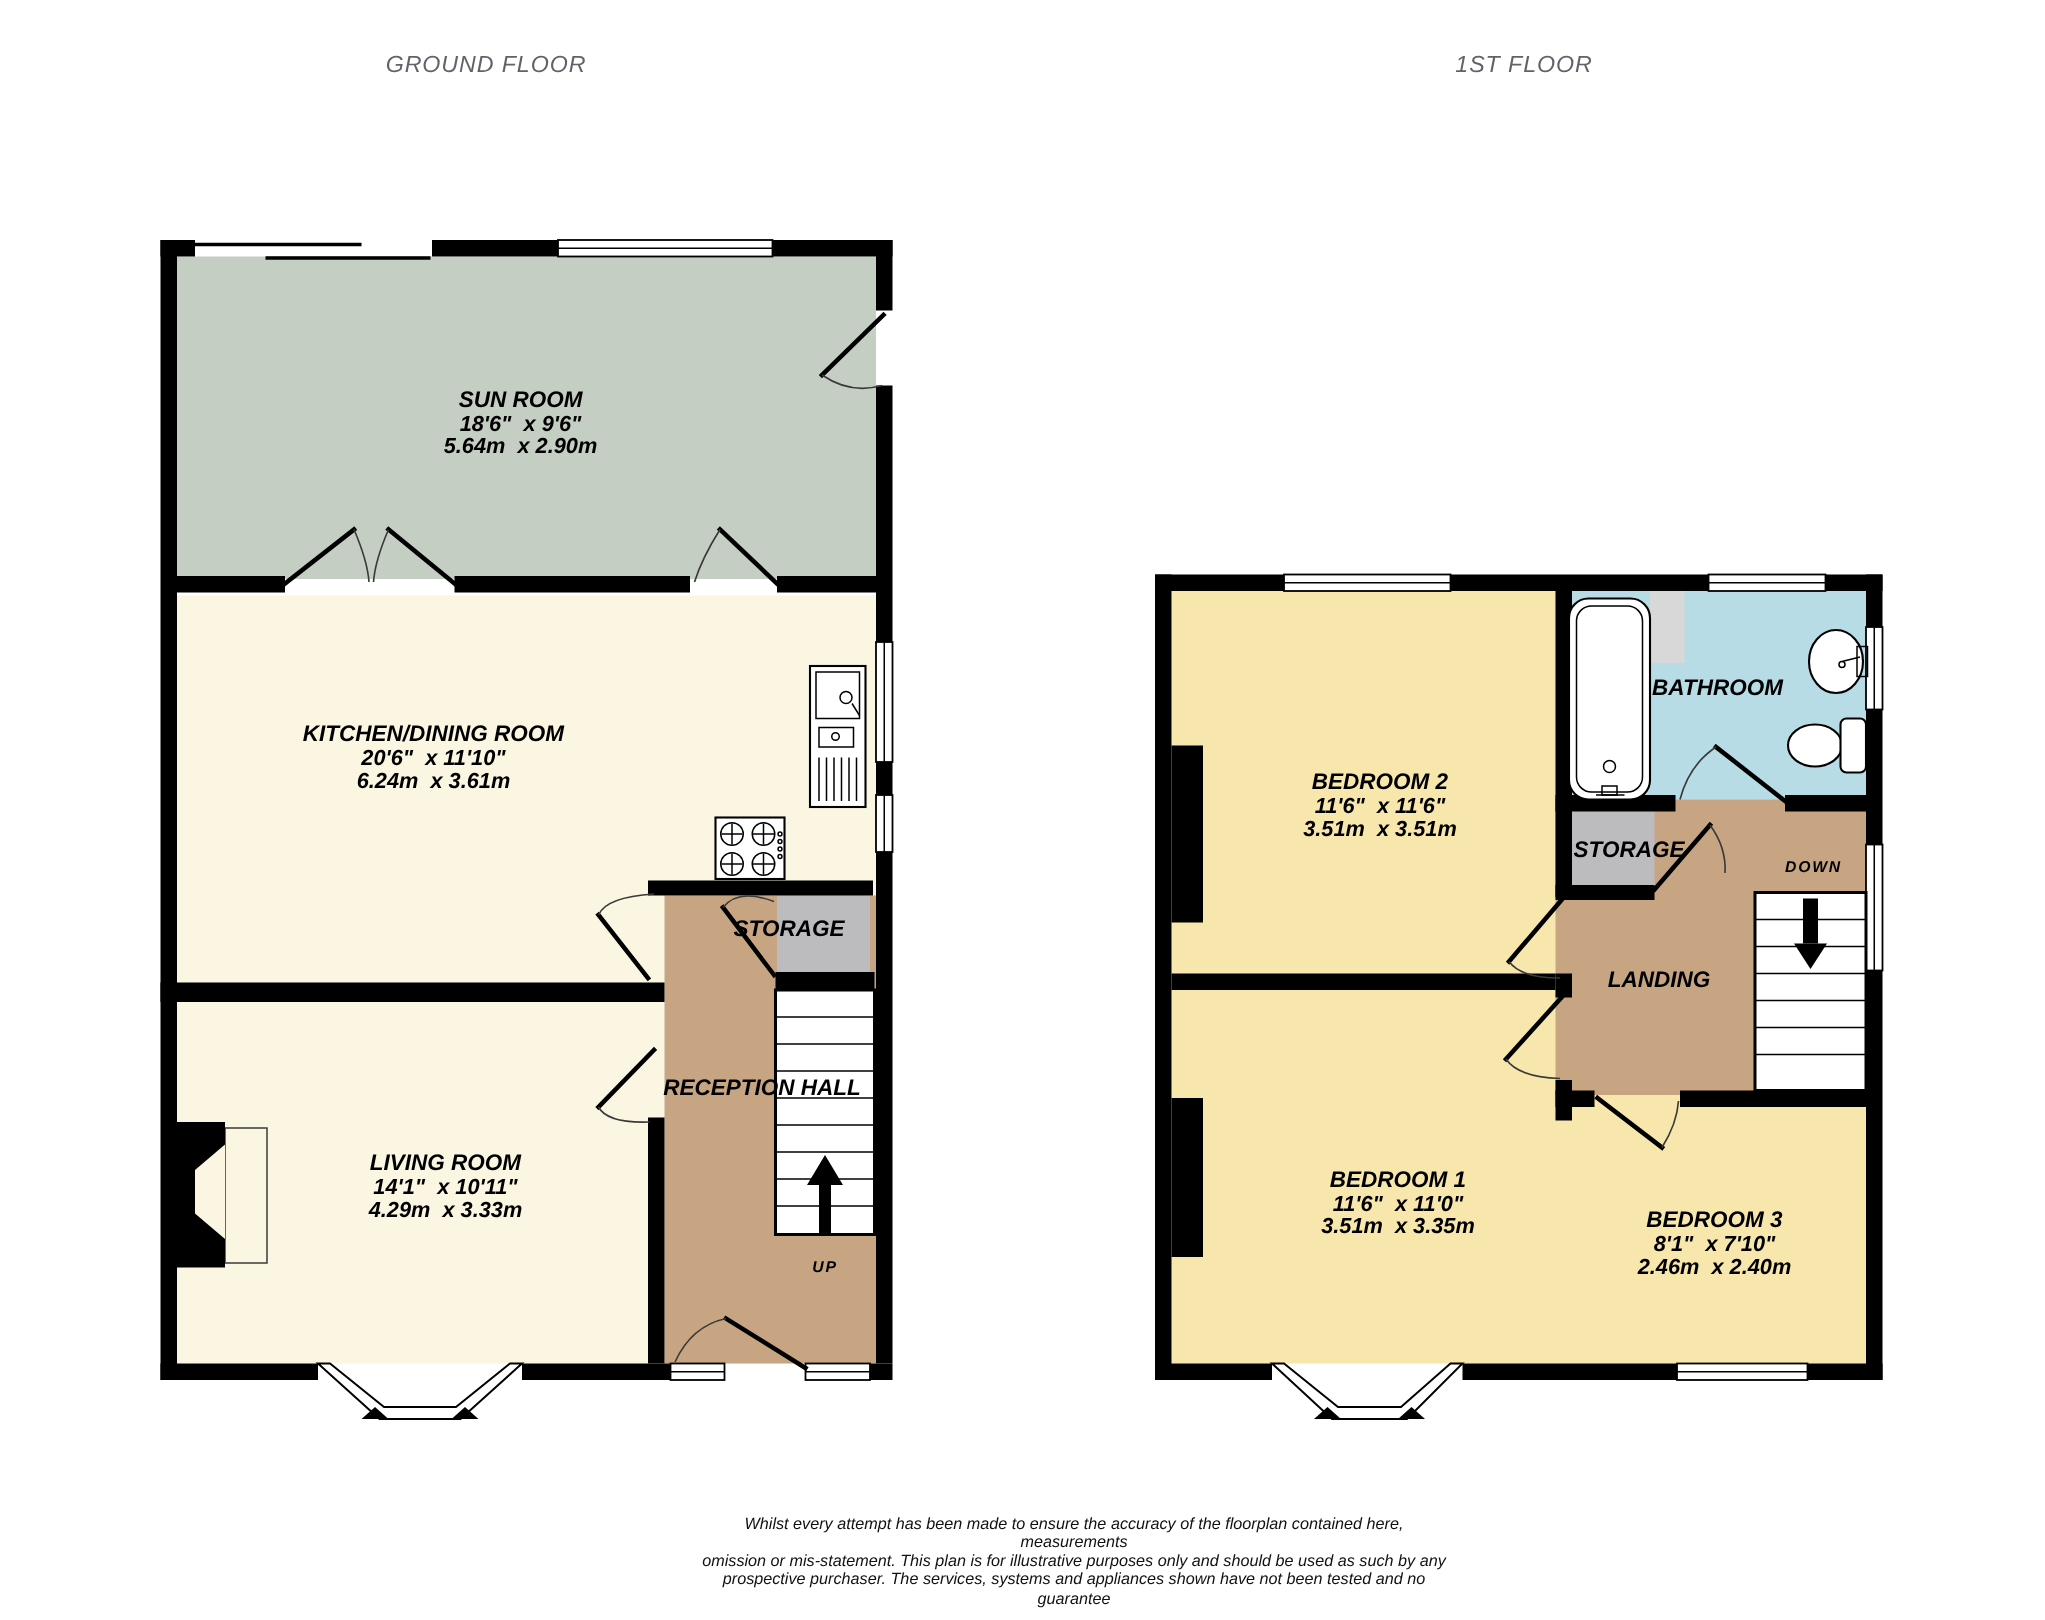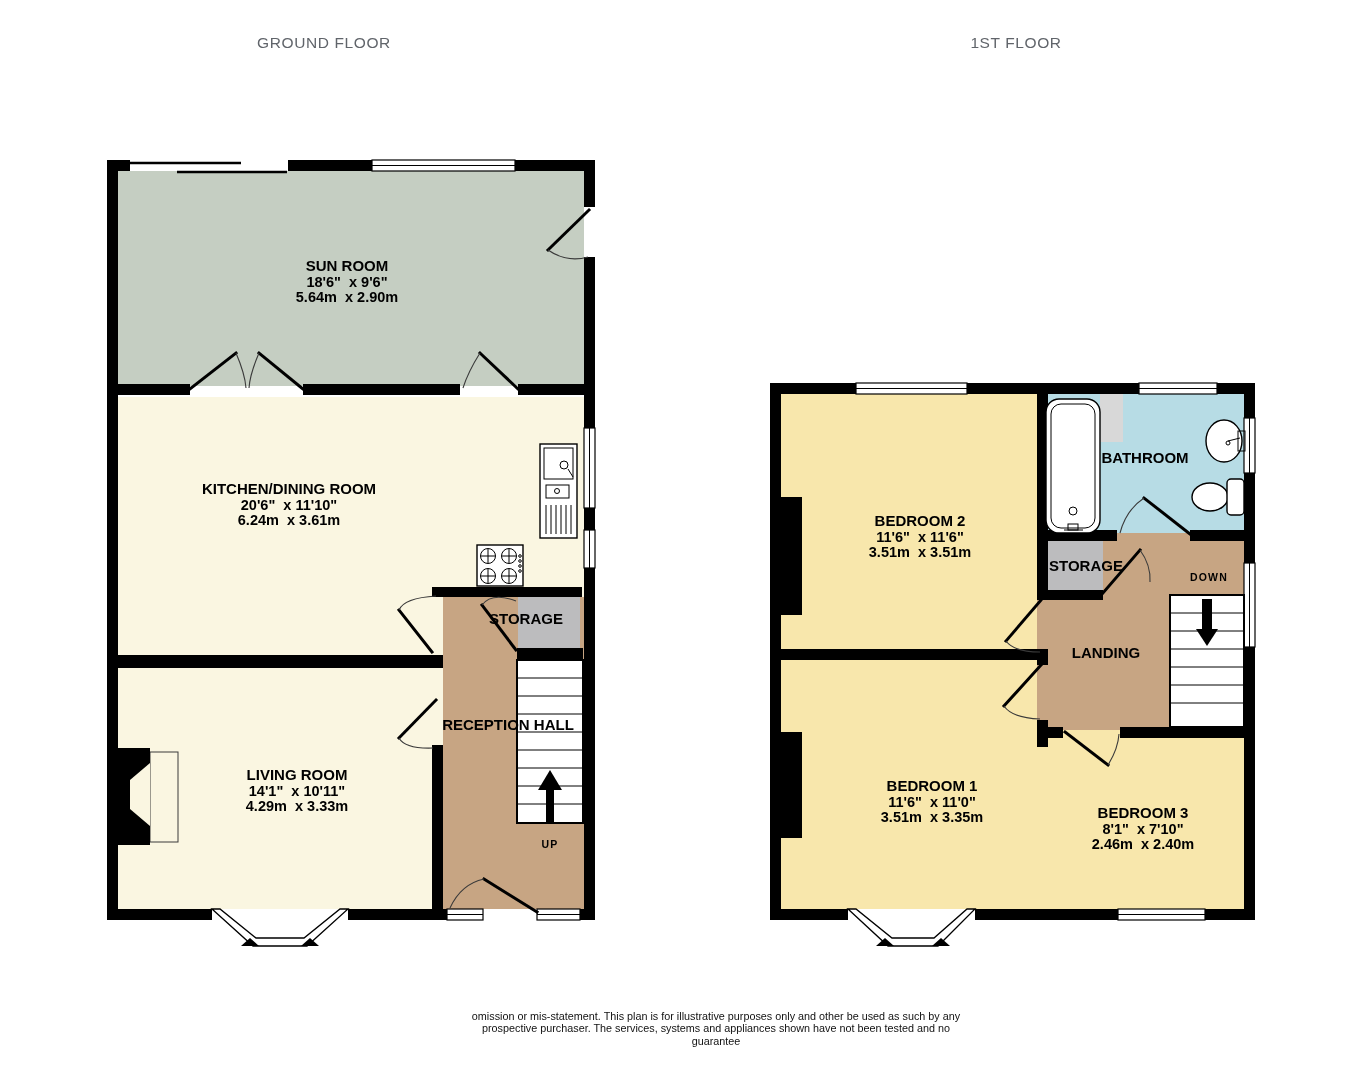--- a/index.html
+++ b/index.html
@@ -1,17 +1,17 @@
 <!DOCTYPE html>
 <html><head>
 <meta charset="utf-8">
 <style>
   html,body{margin:0;padding:0;background:#ffffff;}
   #canvas{position:relative;width:1363px;height:1080px;background:#fff;overflow:hidden;
-          font-family:"Liberation Sans",sans-serif;}
+          font-family:"Liberation Sans",sans-serif;font-style:italic;}
   svg{position:absolute;left:0;top:0;}
   text{fill:#000;white-space:pre;}
   .floor-title{font-size:15.5px;fill:#60646A;letter-spacing:.6px;font-weight:400;}
   .rl{font-size:15px;font-weight:700;}
   .rd{font-size:14.5px;font-weight:700;}
   .tiny{font-size:10.5px;font-weight:700;letter-spacing:1.2px;}
   .wall{fill:#000;}
   .win{fill:#fff;stroke:#000;stroke-width:1.2;}
   .leaf{stroke:#000;stroke-width:3;fill:none;stroke-linecap:square;}
   .arc{stroke:#3a3a3a;stroke-width:1.1;fill:none;}
@@ -321,17 +321,18 @@
 
       <text class="rl" x="1145" y="463" text-anchor="middle">BATHROOM</text>
       <text class="rl" x="1086" y="571" text-anchor="middle">STORAGE</text>
       <text class="rl" x="1106" y="658" text-anchor="middle">LANDING</text>
       <text class="tiny" x="1209" y="581" text-anchor="middle">DOWN</text>
     </g>
   </g>
 </svg>
 
   <div id="disclaimer">
-    <div>omission or mis-statement. This plan is for illustrative purposes only and other be used as such by any</div>
+    <div>Whilst every attempt has been made to ensure the accuracy of the floorplan contained here, measurements</div>
+    <div>omission or mis-statement. This plan is for illustrative purposes only and should be used as such by any</div>
     <div>prospective purchaser. The services, systems and appliances shown have not been tested and no guarantee</div>
 
   </div>
 </div>
 
 </body></html>

